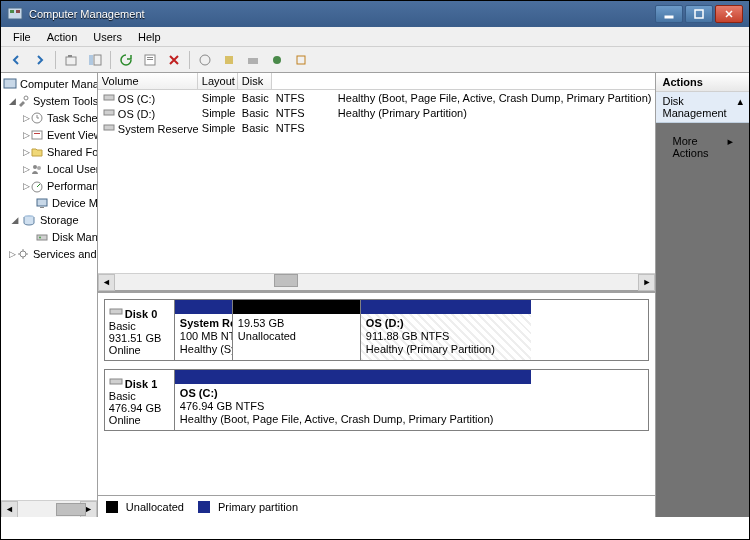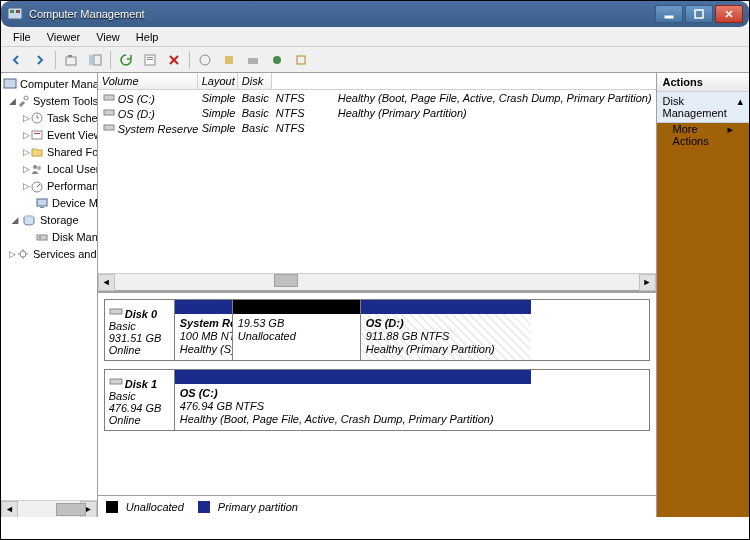--- a/index.html
+++ b/index.html
@@ -1,38 +1,38 @@
 <!DOCTYPE html>
 <html><head>
 <meta charset="utf-8">
 <style>
 * { box-sizing: border-box; margin: 0; padding: 0; font-family: "Segoe UI", Tahoma, sans-serif; font-size: 11px; }
 body { background: #fff; width: 750px; height: 540px; overflow: hidden; border: 1px solid #000; }
-.titlebar { height: 26px; background: linear-gradient(#4b6f9e,#3a5d8a); display: flex; align-items: center; color: #fff; padding: 0 6px; border-radius: 9px; }
+.titlebar { height: 26px; background: linear-gradient(#4b6f9e,#3a5d8a); display: flex; align-items: center; color: #fff; padding: 0 6px; }
 .titlebar .icon { width: 16px; height: 16px; margin-right: 6px; display: inline-flex; align-items: center; }
 .titlebar .title { flex: 1; text-shadow: 0 1px 1px #000; }
 .winbtns { display: flex; gap: 2px; }
 .winbtn { width: 28px; height: 18px; border: 1px solid #365a86; border-radius: 2px; background: linear-gradient(#6d9bc9,#4774a3); display: flex; align-items: center; justify-content: center; cursor: pointer; }
 .winbtn.close { background: linear-gradient(#e67b6b,#c5422d); border-color: #8b2413; }
 .winbtn svg { width: 10px; height: 10px; fill: #fff; stroke: #fff; }
 .menubar { height: 20px; background: #f0f0f0; display: flex; align-items: center; padding: 0 4px; border-bottom: 1px solid #d0d0d0; }
 .menubar span { padding: 13px 8px; cursor: pointer; }
 .toolbar { height: 26px; background: #f0f0f0; display: flex; align-items: center; padding: 0 4px; gap: 2px; border-bottom: 1px solid #a0a0a0; }
 .tbtn { width: 22px; height: 22px; display: inline-flex; align-items: center; justify-content: center; cursor: pointer; border: 1px solid transparent; }
 .tsep { width: 1px; height: 18px; background: #c0c0c0; margin: 0 2px; }
 .workspace { display: flex; height: 444px; }
 .tree { width: 146px; border-right: 1px solid #a0a0a0; overflow: hidden; background: #fff; position: relative; }
 .tree-inner { padding: 2px 0; white-space: nowrap; }
 .tree-row { display: flex; align-items: center; height: 17px; padding-left: 2px; cursor: pointer; }
 .exp { width: 12px; text-align: center; color: #666; font-size: 9px; }
 .ticon { width: 16px; height: 16px; margin-right: 3px; display: inline-flex; align-items: center; justify-content: center; }
 .tree-hscroll { position: absolute; bottom: 0; left: 0; right: 0; height: 17px; background: #f0f0f0; border-top: 1px solid #d0d0d0; display:flex; align-items:center; }
 .hscroll-btn{width:17px;height:17px;background:#e1e1e1;border:1px solid #c0c0c0;text-align:center;font-size:9px;line-height:15px;}
 .hscroll-thumb{margin:0 auto;width:30px;height:13px;background:#c0c0c0;border:1px solid #a0a0a0;position:absolute;left:55px;}
-.center { flex: 1; display: flex; flex-direction: column; border-right: 1px solid #a0a0a0; font-style: italic; }
+.center { flex: 1; display: flex; flex-direction: column; border-right: 1px solid #a0a0a0; }
 .volumes { flex: 0 0 217px; display: flex; flex-direction: column; }
 .vol-header { display: flex; background: #fff; border-bottom: 1px solid #d0d0d0; }
 .vol-header > div { border-right: 1px solid #d0d0d0; padding: 2px 4px; background: linear-gradient(#fff,#f0f0f0); font-weight: normal; }
 .vol-rows { flex: 1; overflow: hidden; }
 .vol-row { display: flex; height: 15px; align-items: center; white-space:nowrap; overflow:hidden; }
 .vol-row > div { padding: 0 4px; overflow: hidden; }
 .vc0{width:100px;} .vc1{width:40px;} .vc2{width:34px;} .vc3{width:62px;} .vc4{flex:1;}
 .vol-scroll { height: 17px; background: #f0f0f0; border-top: 1px solid #d0d0d0; position:relative; }
 .vol-scroll .hscroll-btn{position:absolute;top:0;} .vol-scroll .hscroll-btn:first-child{left:0;} .vol-scroll .hscroll-btn:last-child{right:0;}
 .vol-scroll .hscroll-thumb{left:176px;width:24px;}
@@ -43,24 +43,24 @@
 .disk-parts { flex: 1; display: flex; }
 .part { border-right: 1px solid #808080; padding: 0; display: flex; flex-direction: column; overflow:hidden;}
 .part:last-child { border-right: none; }
 .part-bar { height: 14px; background: #1b2b8c; flex-shrink:0; }
 .part-bar.unalloc { background: #000; }
 .part-body { padding: 3px 5px; background: #fff; flex:1; line-height:1.2; white-space:nowrap; overflow:hidden;}
 .part-body b{font-weight:bold;}
 .hatched .part-body { background-image: repeating-linear-gradient(45deg,#eee,#eee 2px,#fff 2px,#fff 6px); }
 .legend { height: 22px; border-top: 1px solid #a0a0a0; display: flex; align-items: center; padding: 0 8px; gap: 6px; font-size:11px;}
 .leg-sw { width: 12px; height: 12px; display: inline-block; margin-right:2px;}
-.actions { width: 140px; background: #a16207; }
+.actions { width: 140px; background: #737373; }
 .actions-hd { background: linear-gradient(#fff,#e8e8e8); padding: 3px 6px; font-weight: bold; border-bottom: 1px solid #d0d0d0; }
 .actions-sub { background: #e3ecf7; padding: 3px 6px; display: flex; justify-content: space-between; border-bottom: 1px solid #c0d0e0; cursor:pointer; }
-.actions-item { padding: 0 16px; display: flex; justify-content: space-between; cursor: pointer; }
+.actions-item { padding: 12px 16px; display: flex; justify-content: space-between; cursor: pointer; }
 .dicon{display:inline-flex;width:14px;height:14px;align-items:center;justify-content:center;margin-right:2px;}
 </style>
 </head>
 <body>
 
 <div class="titlebar">
   <span class="icon">
     <svg viewBox="0 0 16 16">
         <rect x="1" y="2" width="14" height="11" fill="#c8d8e8" stroke="#4a6a8a"></rect>
         <rect x="3" y="4" width="4" height="3" fill="#4a8a4a"></rect>
@@ -82,22 +82,22 @@
     <div class="winbtn close">
         <svg viewBox="0 0 10 10">
           <path d="M2 2l6 6M8 2l-6 6" stroke-width="1.5"></path>
         </svg>
       </div>
   </div>
 </div>
 
 <div class="menubar">
   <span>File</span>
-  <span>Viewer</span>
-  <span>View</span>
+  <span>Action</span>
+  <span>Users</span>
   <span>Help</span>
 </div>
 
 <div class="toolbar">
   <div class="tbtn">
       <svg width="14" height="14" viewBox="0 0 14 14">
         <path d="M9 3L5 7l4 4" fill="none" stroke="#2a6fb5" stroke-width="2"></path>
       </svg>
     </div>
   <div class="tbtn">

